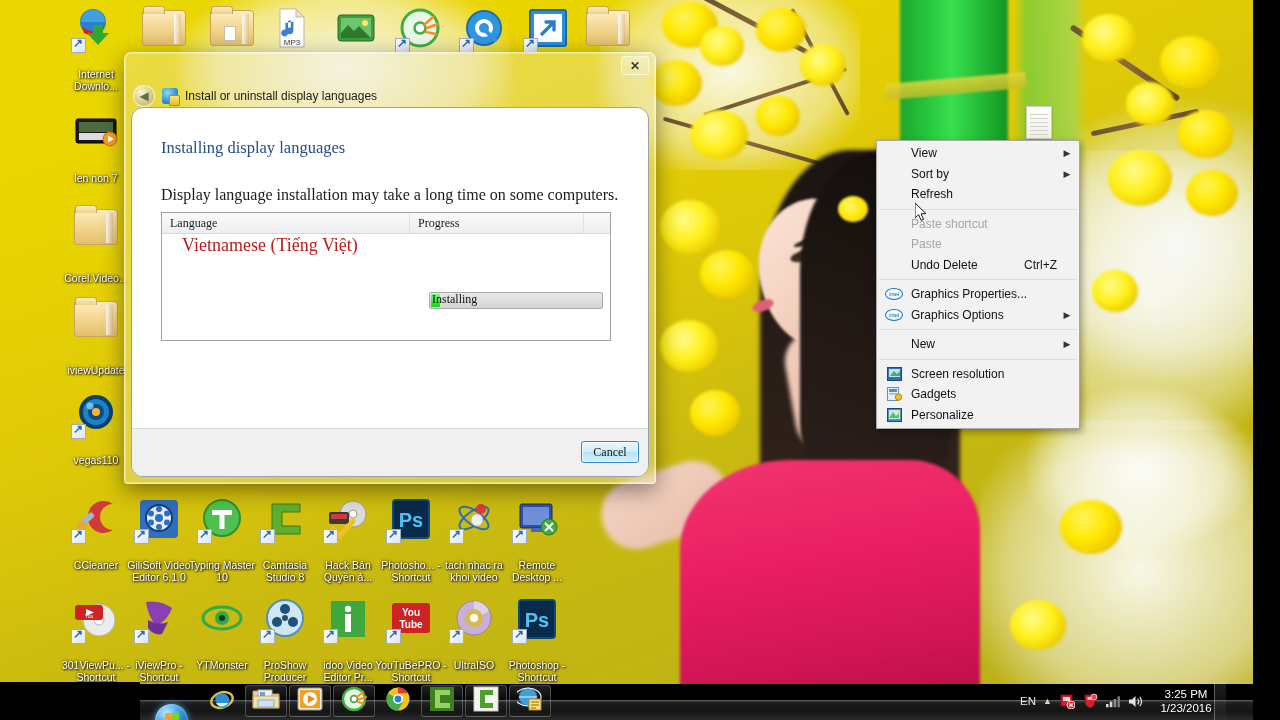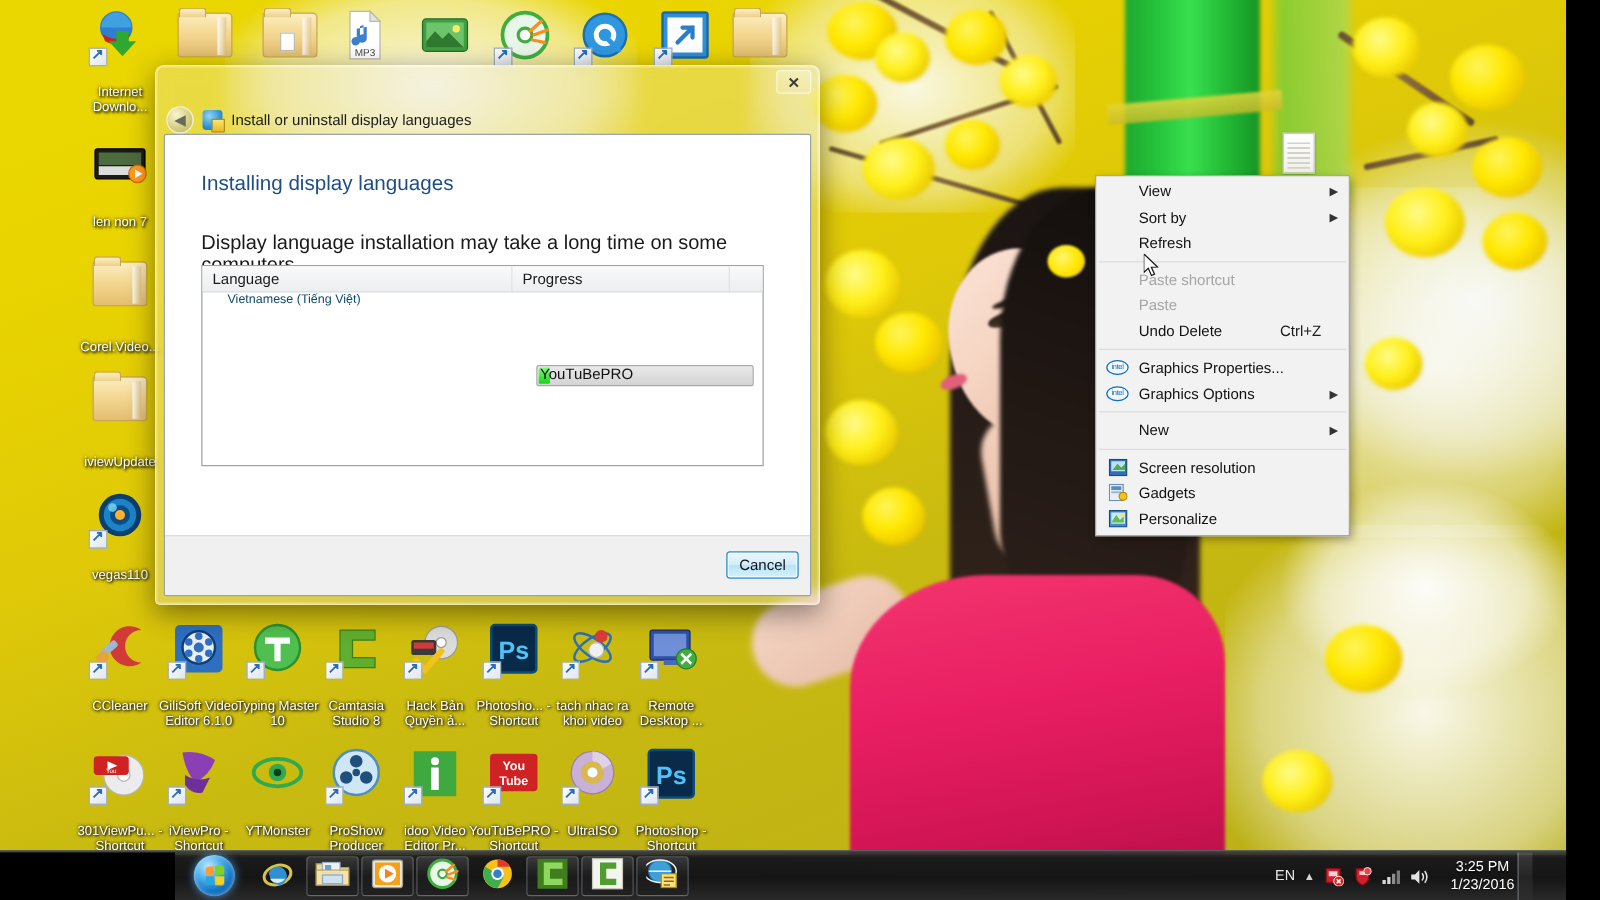--- a/index.html
+++ b/index.html
@@ -188,45 +188,46 @@
     border-radius: 3px;
   }
   #addr-icon::after {
     content:""; position:absolute; right:-2px; bottom:-2px; width:9px; height:9px;
     background: linear-gradient(180deg,#ffe469,#e8b92a); border:1px solid #b08c18; border-radius:1px;
   }
   #addr-text { font-size: 12px; color: #1a1a1a; }
 
   #dialog-body {
     position: absolute; left: 6px; top: 54px; right: 6px; bottom: 6px;
-    background: #fff; border: 1px solid #9aa2ac; border-radius: 2px;
+    background: #fff; border: 1px solid #9aa2ac; border-radius: 12px;
     overflow: hidden;
+    font-family: Liberation Serif, serif;
   }
   #page-title {
     position: absolute; left: 29px; top: 30px;
     font-size: 16.5px; color: #1f4e86;
   }
   #page-desc {
     position: absolute; left: 29px; top: 78px;
     font-size: 16px; color: #1a1a1a;
   }
   #lang-list {
-    position: absolute; left: 29px; top: 104px; width: 450px; height: 161px;
+    position: absolute; left: 29px; top: 104px; width: 450px; height: 129px;
     border: 1px solid #9aa2ac; background: #fff;
   }
   #list-header {
     display: flex; height: 21px;
     background: linear-gradient(180deg,#fafafa,#eceef0);
     border-bottom: 1px solid #d6d9dc;
     font-size: 12px; color: #1a1a1a;
   }
   .col-lang { width: 248px; padding: 3px 0 0 8px; border-right: 1px solid #dfe2e5; }
   .col-prog { width: 174px; padding: 3px 0 0 8px; border-right: 1px solid #dfe2e5; }
   .col-rest { flex: 1; }
-  #list-row { display: flex; height: 22px; align-items: flex-start; font-size: 10px; color: #0c4a6e; }
+  #list-row { display: flex; height: 22px; align-items: flex-end; font-size: 18px; color: #b91c1c; }
   .cell-lang { width: 248px; padding-left: 20px; }
   .cell-prog { width: 174px; padding-left: 8px; }
   #progress-wrap {
     position: absolute; left: 297px; top: 184px; width: 174px; height: 17px;
     background: linear-gradient(180deg,#e9e9e9,#d4d4d4);
     border: 1px solid #a9a9a9; border-radius: 2px;
   }
   #progress-fill {
     position: absolute; left: 1px; top: 1px; height: 13px; width: 8px;
     background: linear-gradient(180deg,#7bff7b,#17d417);
@@ -277,21 +278,21 @@
   }
 
   
   #cursor {
     position: absolute; left: 915px; top: 203px; width: 12px; height: 19px;
     pointer-events: none; z-index: 50;
   }
 
   
   #taskbar {
-    position: absolute; left: 0; bottom: 0; width: 1253px; height: 40px;
+    position: absolute; left: 0; bottom: 0; width: 1253px; height: 20px;
     background: linear-gradient(180deg, rgba(60,60,60,.92) 0%, rgba(28,28,28,.95) 14%, rgba(22,22,22,.95) 55%, rgba(44,44,44,.95) 100%);
     border-top: 1px solid rgba(140,150,160,.45);
     display: flex; align-items: center;
   }
   #start-orb {
     position: absolute; left: 144px; top: 1px; width: 54px; height: 36px;
     display:flex; align-items:center; justify-content:center; cursor: pointer;
   }
   #start-orb .orb {
     width: 33px; height: 33px; border-radius: 50%;
@@ -725,21 +726,21 @@
           <div class="col-rest"></div>
         </div>
         <div id="list-row">
           <div class="cell-lang">Vietnamese (Tiếng Việt)</div>
           <div class="cell-prog"></div>
         </div>
       </div>
 
       <div id="progress-wrap">
         <div id="progress-fill" style="width: 9px;"></div>
-        <div id="progress-label">YouTuBePRO</div>
+        <div id="progress-label">Installing</div>
       </div>
 
       <div id="button-strip">
         <div id="cancel-button">Cancel</div>
       </div>
     </div>
   </div>
 
   <div id="context-menu">
       <div class="cm-item">

